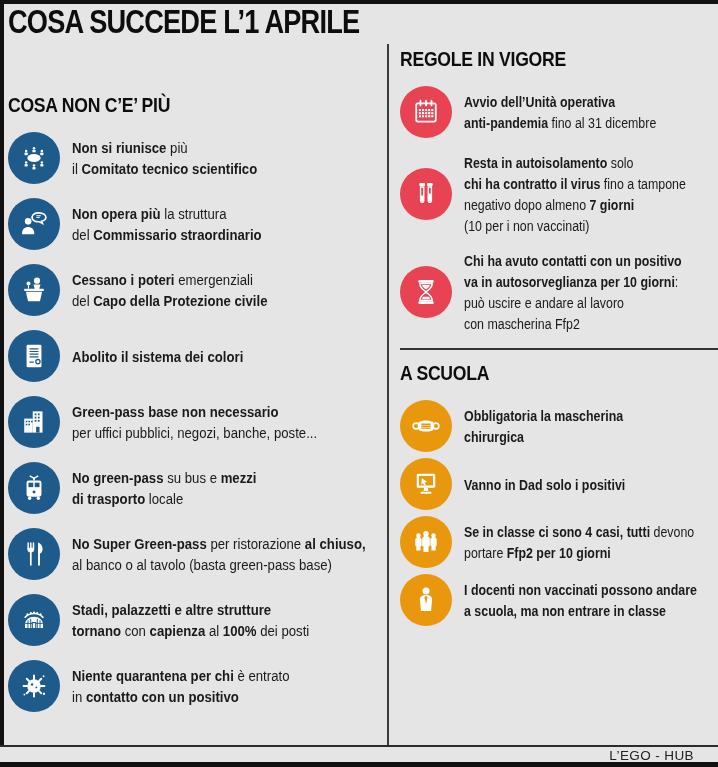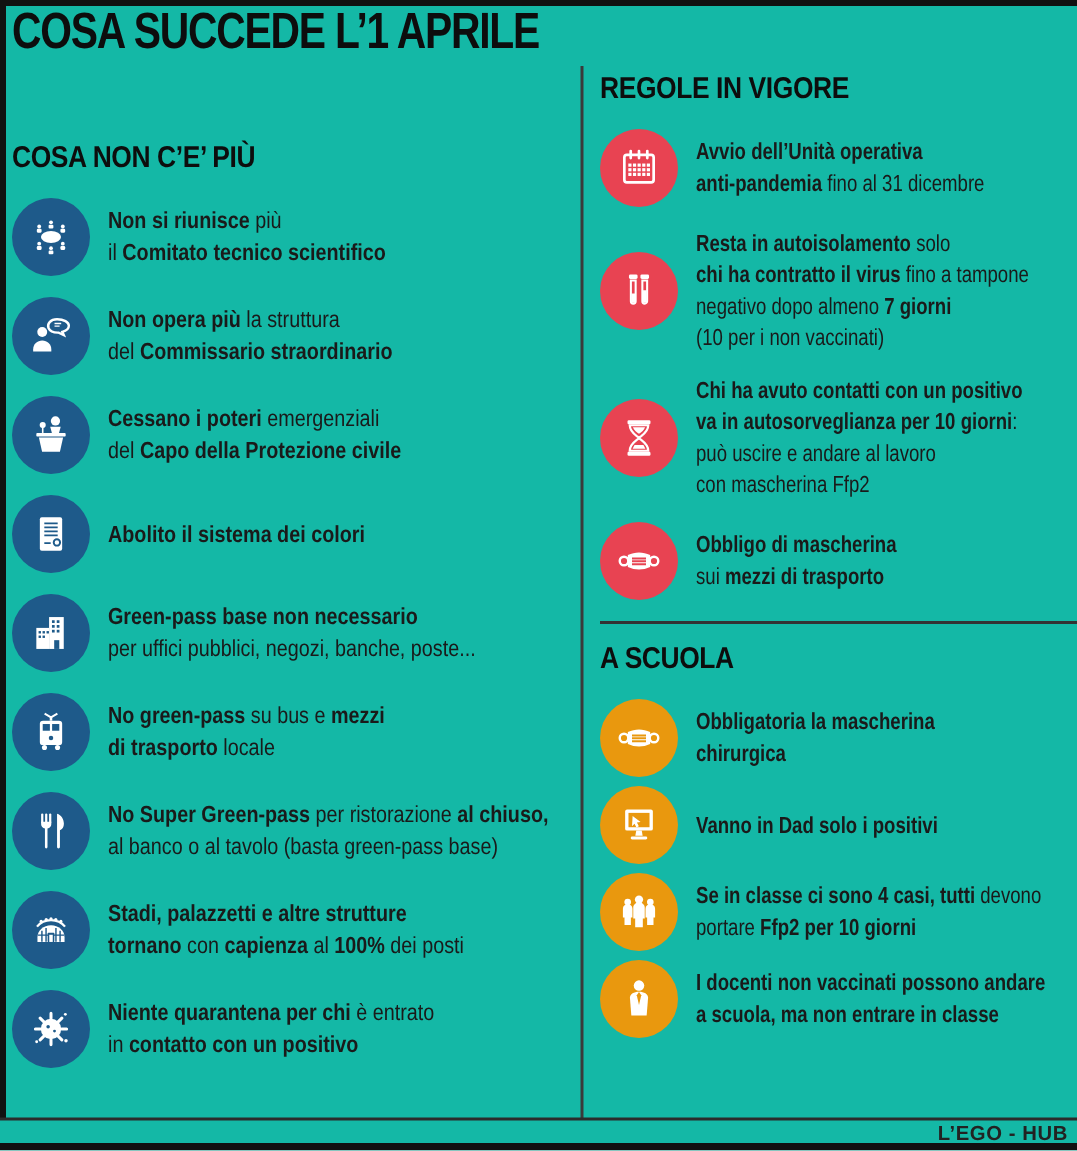--- a/index.html
+++ b/index.html
@@ -1,22 +1,22 @@
 <!DOCTYPE html>
 <html><head>
 <meta charset="utf-8">
 <style>
   html,body{margin:0;padding:0;background:#fff;}
-  .frame{position:relative;width:718px;height:767px;background:#14b8a6;overflow:hidden;
+  .frame{position:relative;width:718px;height:767px;background:#e5e5e5;overflow:hidden;
          font-family:"Liberation Sans",sans-serif;color:#1a1a1a;}
   .bar-top{position:absolute;top:0;left:0;width:100%;height:4px;background:#111;}
   .bar-left{position:absolute;top:0;left:0;width:4px;height:746px;background:#111;}
   .bar-bottom{position:absolute;bottom:0;left:0;width:100%;height:5px;background:#111;}
   .footer-line{position:absolute;left:0;top:745px;width:100%;height:2px;background:#2b2b2b;}
-  .credit{position:absolute;right:6px;top:748px;font-size:13.5px;font-weight:bold;
+  .credit{position:absolute;right:24px;top:748px;font-size:13.5px;font-weight:normal;
           letter-spacing:.4px;color:#222;}
   .title{position:absolute;left:8px;top:2px;margin:0;font-size:34px;font-weight:800;
          letter-spacing:-1px;transform:scaleX(.8);transform-origin:left top;white-space:nowrap;color:#0d0d0d;}
   .divider{position:absolute;left:387px;top:44px;width:2px;height:702px;background:#3a3a3a;}
   .col-left{position:absolute;left:8px;top:46px;width:374px;margin-top:46px;}
   .col-right{position:absolute;left:400px;top:46px;width:312px;}
   .section-header{margin:0 0 14px 0;font-size:20px;font-weight:800;letter-spacing:-.3px;
                   line-height:26px;transform:scaleX(.88);transform-origin:left top;
                   white-space:nowrap;color:#0d0d0d;}
   .item{display:flex;align-items:center;margin-bottom:14px;}
@@ -284,36 +284,20 @@
               <path d="M12 22.8h8l-1.2-2.4h-5.6z"></path>
             </svg>
           </span>
           <div class="item-text">
             <div class="line"><span class="b">Chi ha avuto contatti con un positivo</span></div>
             <div class="line"><span class="b">va in autosorveglianza per 10 giorni</span><span>:</span></div>
             <div class="line"><span>può uscire e andare al lavoro</span></div>
             <div class="line"><span>con mascherina Ffp2</span></div>
           </div>
         </div>
-        <div class="item">
-          <span class="icon-circle" style="background: rgb(232, 67, 82); color: rgb(232, 67, 82);">
-            <svg viewBox="0 0 32 32">
-              <circle cx="6.6" cy="16" r="2.7" fill="none" stroke="#fff" stroke-width="1.5"></circle>
-              <circle cx="25.4" cy="16" r="2.7" fill="none" stroke="#fff" stroke-width="1.5"></circle>
-              <path d="M9 12.3c4.6-2.1 9.4-2.1 14 0v7.4c-4.6 2.1-9.4 2.1-14 0z" fill="#fff"></path>
-              <g stroke="currentColor" stroke-width="1.3">
-                <path d="M11.6 14.4h8.8M11.6 16.2h8.8M11.6 18h8.8"></path>
-              </g>
-            </svg>
-          </span>
-          <div class="item-text">
-            <div class="line"><span class="b">Obbligo di mascherina</span></div>
-            <div class="line"><span>sui </span><span class="b">mezzi di trasporto</span></div>
-          </div>
-        </div>
       </div>
     <div class="school-divider"></div>
     <h2 class="section-header">A SCUOLA</h2>
     <div class="items items-school">
         <div class="item">
           <span class="icon-circle" style="background: rgb(233, 152, 14); color: rgb(233, 152, 14);">
             <svg viewBox="0 0 32 32">
               <circle cx="6.6" cy="16" r="2.7" fill="none" stroke="#fff" stroke-width="1.5"></circle>
               <circle cx="25.4" cy="16" r="2.7" fill="none" stroke="#fff" stroke-width="1.5"></circle>
               <path d="M9 12.3c4.6-2.1 9.4-2.1 14 0v7.4c-4.6 2.1-9.4 2.1-14 0z" fill="#fff"></path>

